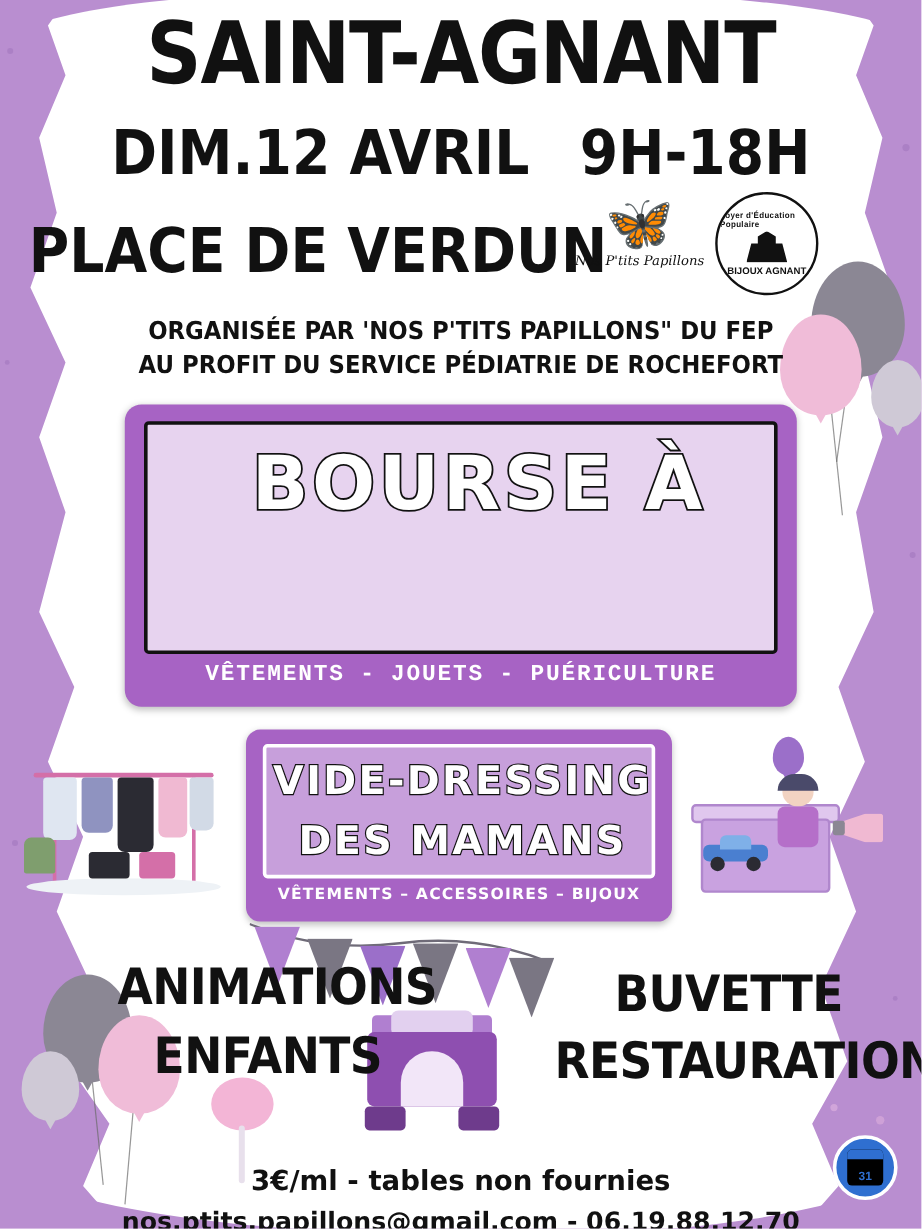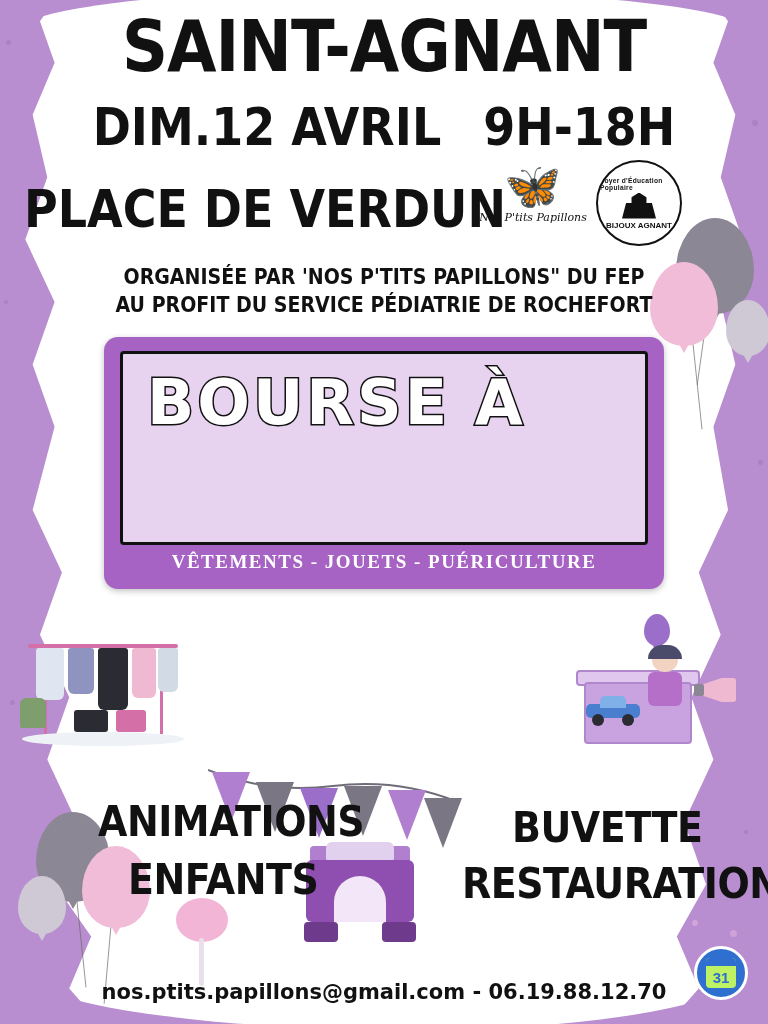--- a/index.html
+++ b/index.html
@@ -104,33 +104,33 @@
   #bourse-panel {
     position: absolute; left: 104px; top: 337px; width: 560px; height: 252px;
     background: #a763c4; border-radius: 14px;
     box-shadow: 0 2px 6px rgba(0,0,0,.25);
   }
   #bourse-inner {
     position: absolute; left: 16px; top: 14px; width: 528px; height: 194px;
     background: #e7d3ef; border: 3px solid #111; border-radius: 4px;
   }
   .bourse-line {
-    text-align: left; color: #fff; font-weight: 700;
+    text-align: center; color: #fff; font-weight: 700;
     font-family: "DejaVu Sans", sans-serif;
     -webkit-text-stroke: 3px #111;
     paint-order: stroke fill;
     letter-spacing: 3px;
     padding-left: 24px;
   }
   #bourse-l1 { position: absolute; left: 0; top: 12px; width: 528px; font-size: 62px; }
   #bourse-l2 { position: absolute; left: 0; top: 95px; width: 528px; font-size: 62px; }
   #bourse-sub {
     position: absolute; left: 0; top: 214px; width: 560px; text-align: center;
     color: #fff; font-size: 19px; font-weight: 700; letter-spacing: 1.5px;
-    font-family: Liberation Serif, serif;
+    font-family: Liberation Mono, monospace;
   }
 
   
   #vide-panel {
     position: absolute; left: 205px; top: 608px; width: 355px; height: 160px;
     background: #a763c4; border-radius: 12px;
     box-shadow: 0 2px 6px rgba(0,0,0,.25);
   }
   #vide-inner {
     position: absolute; left: 14px; top: 12px; width: 327px; height: 112px;
@@ -170,22 +170,22 @@
   #foot-contact { font-size: 21px; font-weight: 700; margin-top: 8px; }
 
   
   #calendar-badge {
     position: absolute; left: 694px; top: 946px; width: 54px; height: 54px;
     border-radius: 50%; background: #2f6fd0;
     display: flex; align-items: center; justify-content: center;
     border: 3px solid #fff;
   }
   #calendar-badge .cal {
-    width: 30px; height: 30px; background: #bef264; border-radius: 4px;
-    position: relative; color: #2f6fd0; font-size: 15px; font-weight: 700;
+    width: 30px; height: 30px; background: #000000; border-radius: 4px;
+    position: relative; color: #2f6fd0; font-size: 10px; font-weight: 700;
     display: flex; align-items: flex-end; justify-content: center;
     padding-bottom: 2px;
   }
   #calendar-badge .cal::before {
     content: ""; position: absolute; left: 0; top: 0; width: 30px; height: 8px;
     background: #2f6fd0; border-radius: 4px 4px 0 0;
   }
 
   
   .balloon { position: absolute; border-radius: 50% 50% 48% 48% / 55% 55% 45% 45%; }
@@ -289,20 +289,27 @@
     <div>AU PROFIT DU SERVICE PÉDIATRIE DE ROCHEFORT</div>
   </div>
 
   <div id="bourse-panel">
     <div id="bourse-inner">
       <div id="bourse-l1" class="bourse-line">BOURSE À</div>
     </div>
     <div id="bourse-sub">VÊTEMENTS - JOUETS - PUÉRICULTURE</div>
   </div>
 
+  <div id="vide-panel">
+    <div id="vide-inner">
+      <div id="vide-l1" class="vide-line">VIDE-DRESSING</div>
+      <div id="vide-l2" class="vide-line">DES MAMANS</div>
+    </div>
+    <div id="vide-sub">VÊTEMENTS – ACCESSOIRES – BIJOUX</div>
+  </div>
 
   <div id="rack">
     <div class="bar"></div>
     <div class="leg" style="left:26px;"></div>
     <div class="leg" style="left:142px;"></div>
     <div class="garment" style="left:18px; width:28px; height:52px; background:#dfe6f1;"></div>
     <div class="garment" style="left:50px; width:26px; height:46px; background:#8f93c0;"></div>
     <div class="garment" style="left:80px; width:30px; height:62px; background:#2b2b33;"></div>
     <div class="garment" style="left:114px; width:24px; height:50px; background:#f0b9d2;"></div>
     <div class="garment" style="left:140px; width:20px; height:44px; background:#d2dae6;"></div>
@@ -368,20 +375,21 @@
     <div class="fluff"></div>
     <div class="stick"></div>
   </div>
 
   <div class="big-word" id="w-animations">ANIMATIONS</div>
   <div class="big-word" id="w-enfants">ENFANTS</div>
   <div class="big-word" id="w-buvette">BUVETTE</div>
   <div class="big-word" id="w-restauration">RESTAURATION</div>
 
   <div id="footer">
+    <div id="foot-price">3€/ml - tables non fournies</div>
     <div id="foot-contact">nos.ptits.papillons@gmail.com - 06.19.88.12.70</div>
   </div>
 
   <div id="calendar-badge">
     <div class="cal">31</div>
   </div>
 
 </div>
 
 </body></html>

